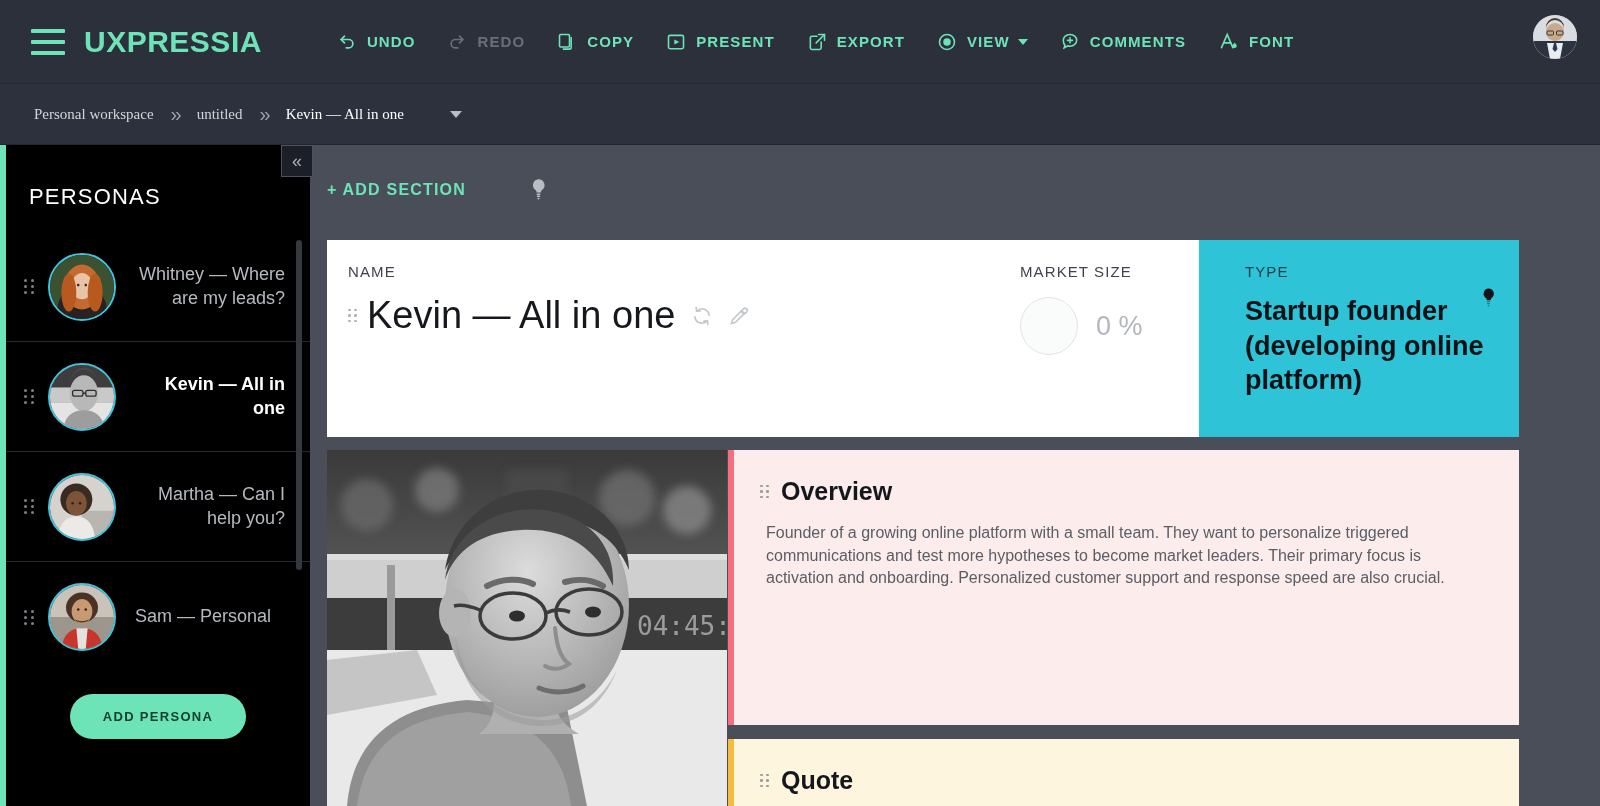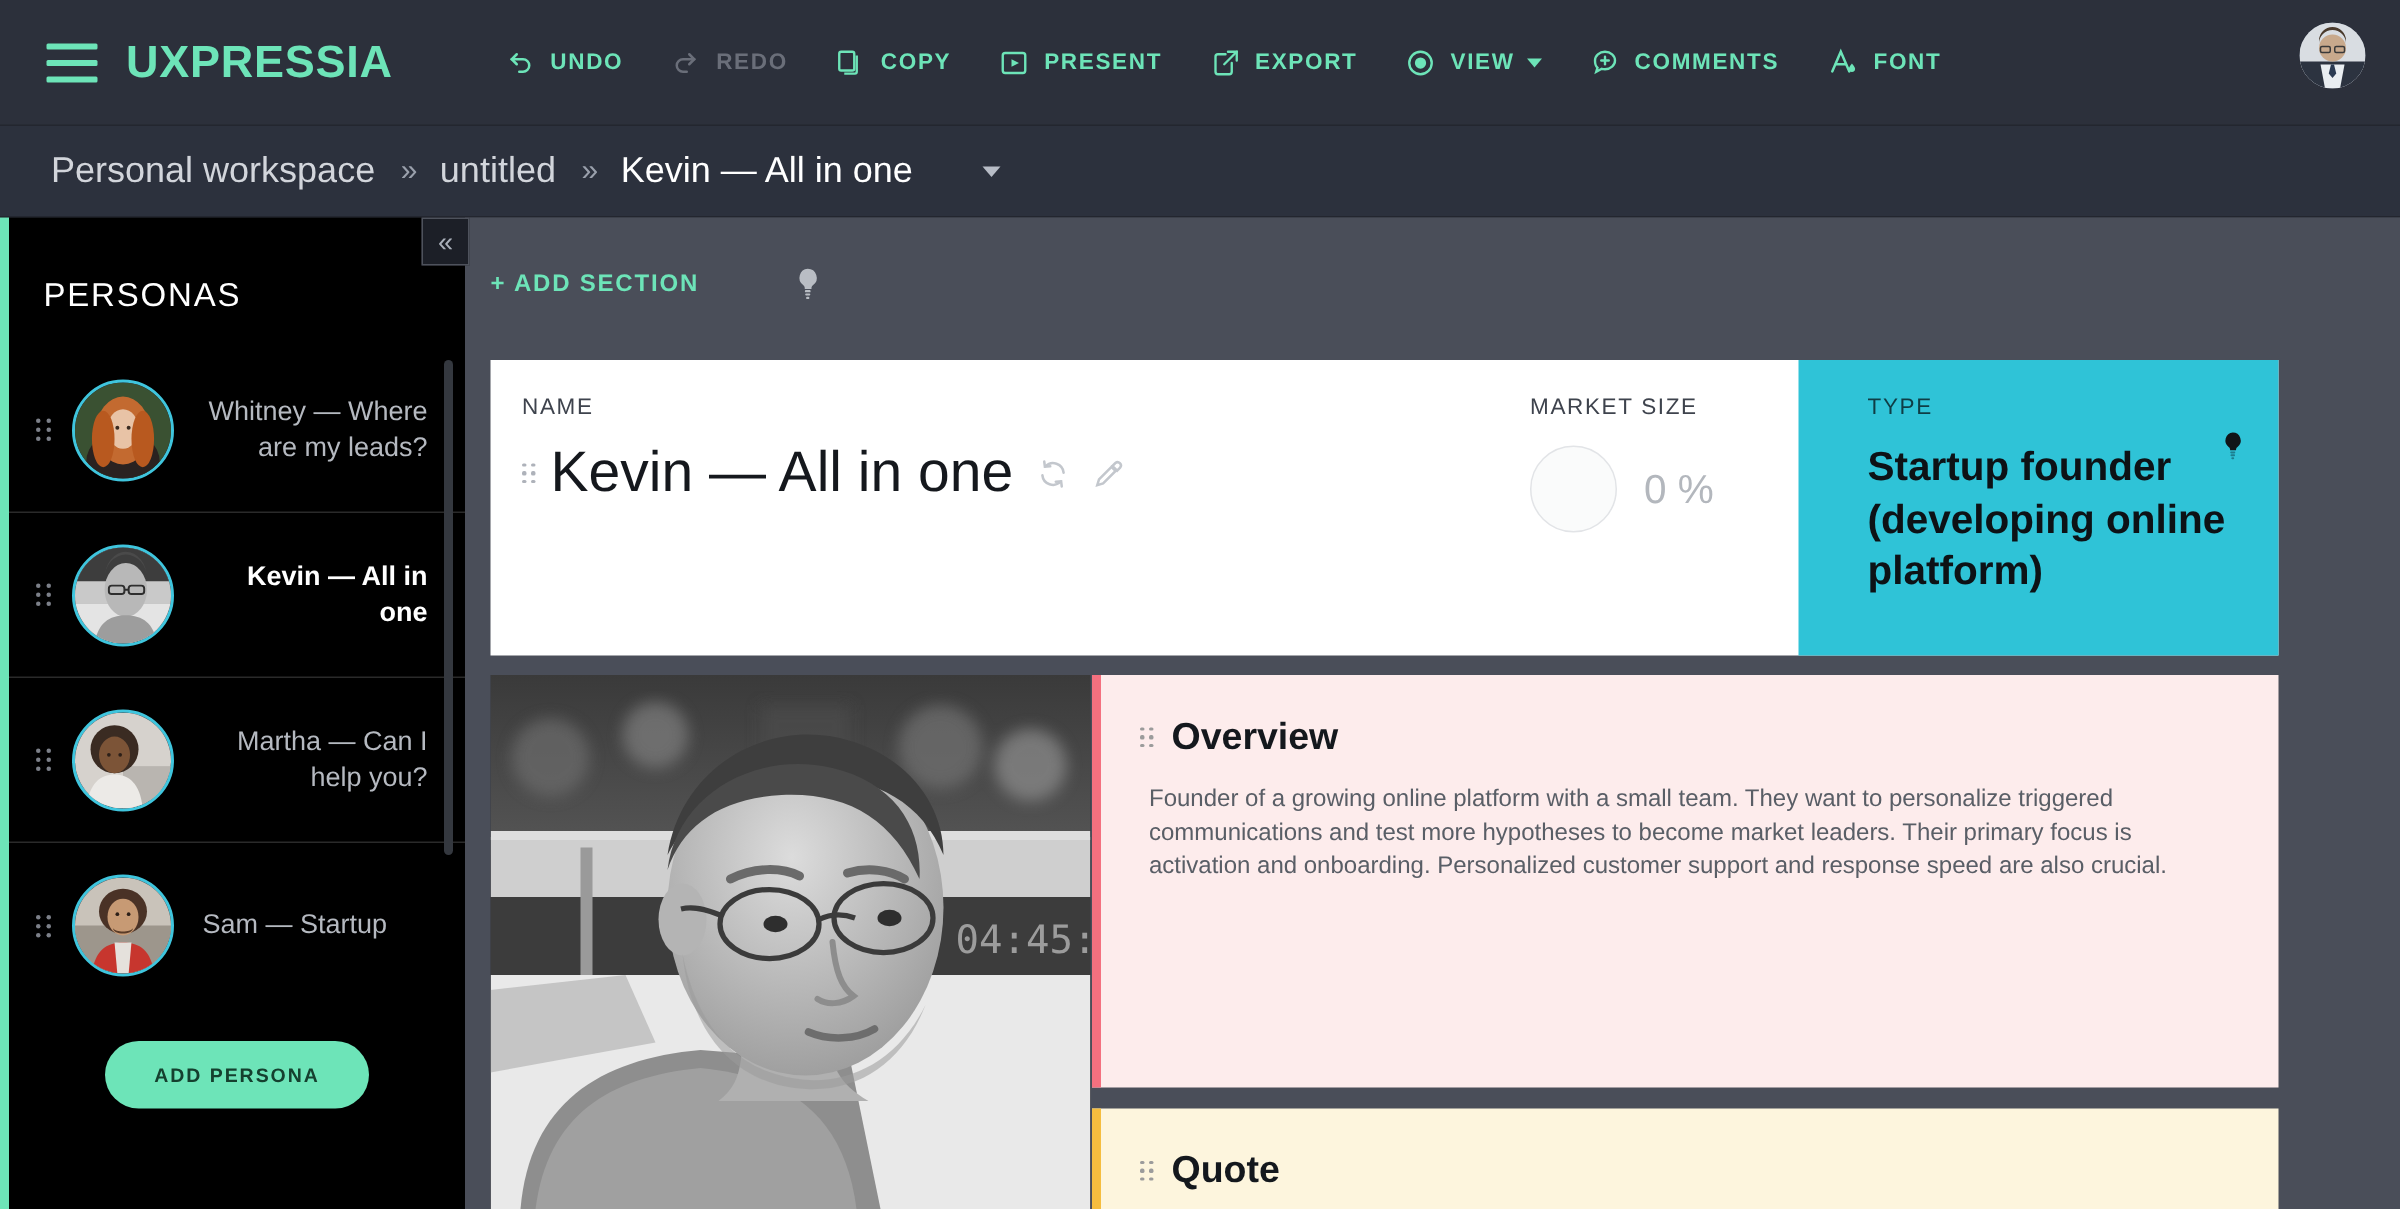--- a/index.html
+++ b/index.html
@@ -56,22 +56,22 @@
 
   
   .breadcrumb {
     position: absolute; top: 84px; left: 0;
     width: 1600px; height: 61px;
     background: #2c313d;
     display: flex; align-items: center;
     border-bottom: 1px solid #23262f;
   }
   .bc-item {
-    color: #d2d5db; font-size: 24px; font-weight: 400;
-    cursor: pointer; white-space: nowrap;
+    color: #d2d5db; font-size: 15px; font-weight: 400;
+    cursor: pointer; white-space: nowrap; font-family: Liberation Serif, serif;
   }
   .bc-item.first { margin-left: 34px; }
   .bc-item.current { color: #ffffff; }
   .bc-sep {
     color: #9aa0ac; font-size: 20px; margin: 0 17px;
     letter-spacing: -2px;
   }
   .bc-caret {
     margin-left: 46px; width: 0; height: 0;
     border-left: 6px solid transparent; border-right: 6px solid transparent;
@@ -434,21 +434,21 @@
           <rect x="0" y="34" width="68" height="34" fill="#9d968c"></rect>
           <ellipse cx="34" cy="24" rx="17" ry="16" fill="#4a3226"></ellipse>
           <ellipse cx="34" cy="28" rx="11" ry="13" fill="#c79a74"></ellipse>
           <path d="M27 36c2 3 12 3 14 0 0 5-14 5-14 0z" fill="#5a3c28"></path>
           <path d="M12 68c2-16 10-22 22-22s20 6 22 22z" fill="#c7362e"></path>
           <path d="M28 46h12l-2 22h-8z" fill="#e5e1dc"></path>
           <circle cx="30" cy="26" r="1.3" fill="#2c1f18"></circle>
           <circle cx="38" cy="26" r="1.3" fill="#2c1f18"></circle>
         </svg>
       </div>
-      <div class="p-name">Sam — Startup</div>
+      <div class="p-name">Sam — Personal</div>
     </div>
 
     <div class="add-persona-wrap">
       <button class="add-persona-btn">ADD PERSONA</button>
     </div>
   </div>
 
   <div class="sb-scrollbar"></div>
 </div>
 

